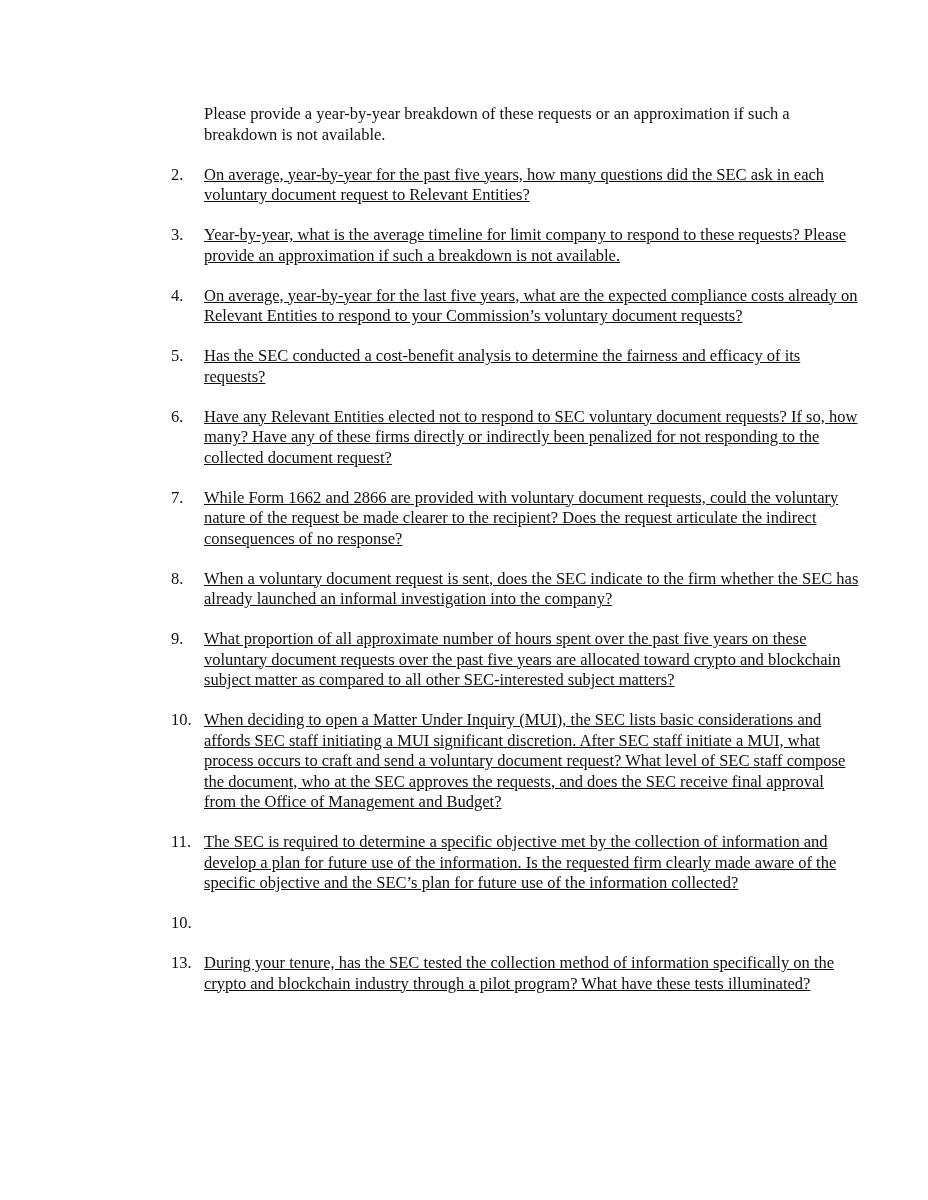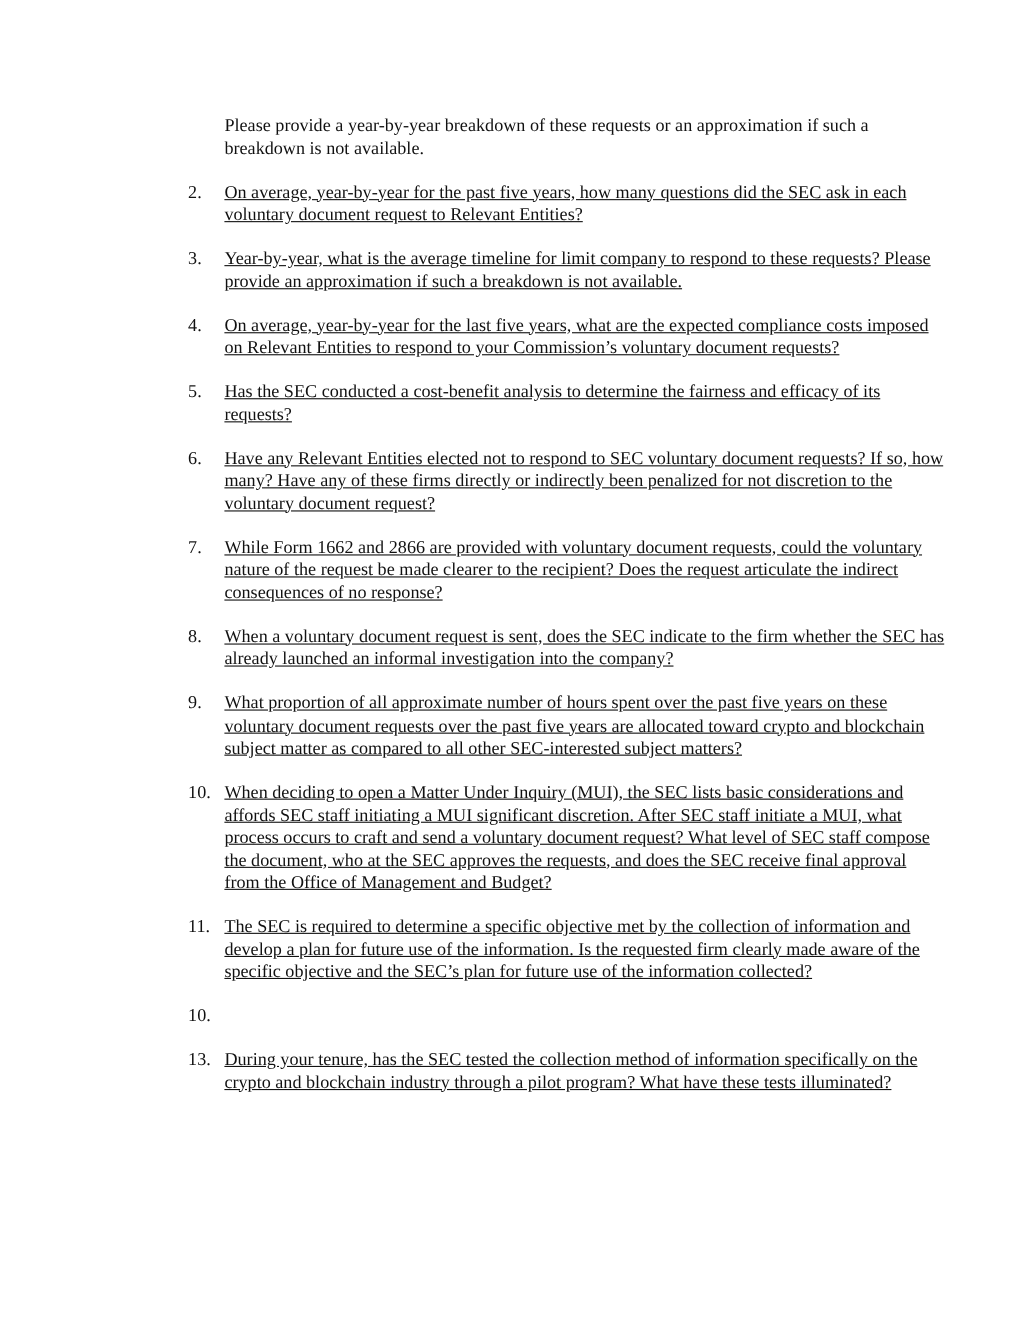--- a/index.html
+++ b/index.html
@@ -52,29 +52,29 @@
     <div class="item">
       <span class="num">2.</span>
       <span class="txt">On average, year-by-year for the past five years, how many questions did the SEC ask in each voluntary document request to Relevant Entities?</span>
     </div>
     <div class="item">
       <span class="num">3.</span>
       <span class="txt">Year-by-year, what is the average timeline for limit company to respond to these requests? Please provide an approximation if such a breakdown is not available.</span>
     </div>
     <div class="item">
       <span class="num">4.</span>
-      <span class="txt">On average, year-by-year for the last five years, what are the expected compliance costs imposed on Relevant Entities to respond to your Commission’s voluntary document requests?</span>
+      <span class="txt">On average, year-by-year for the last five years, what are the expected compliance costs already on Relevant Entities to respond to your Commission’s voluntary document requests?</span>
     </div>
     <div class="item">
       <span class="num">5.</span>
       <span class="txt">Has the SEC conducted a cost-benefit analysis to determine the fairness and efficacy of its requests?</span>
     </div>
     <div class="item">
       <span class="num">6.</span>
-      <span class="txt">Have any Relevant Entities elected not to respond to SEC voluntary document requests? If so, how many? Have any of these firms directly or indirectly been penalized for not discretion to the voluntary document request?</span>
+      <span class="txt">Have any Relevant Entities elected not to respond to SEC voluntary document requests? If so, how many? Have any of these firms directly or indirectly been penalized for not responding to the collected document request?</span>
     </div>
     <div class="item">
       <span class="num">7.</span>
       <span class="txt">While Form 1662 and 2866 are provided with voluntary document requests, could the voluntary nature of the request be made clearer to the recipient? Does the request articulate the indirect consequences of no response?</span>
     </div>
     <div class="item">
       <span class="num">8.</span>
       <span class="txt">When a voluntary document request is sent, does the SEC indicate to the firm whether the SEC has already launched an informal investigation into the company?</span>
     </div>
     <div class="item">

